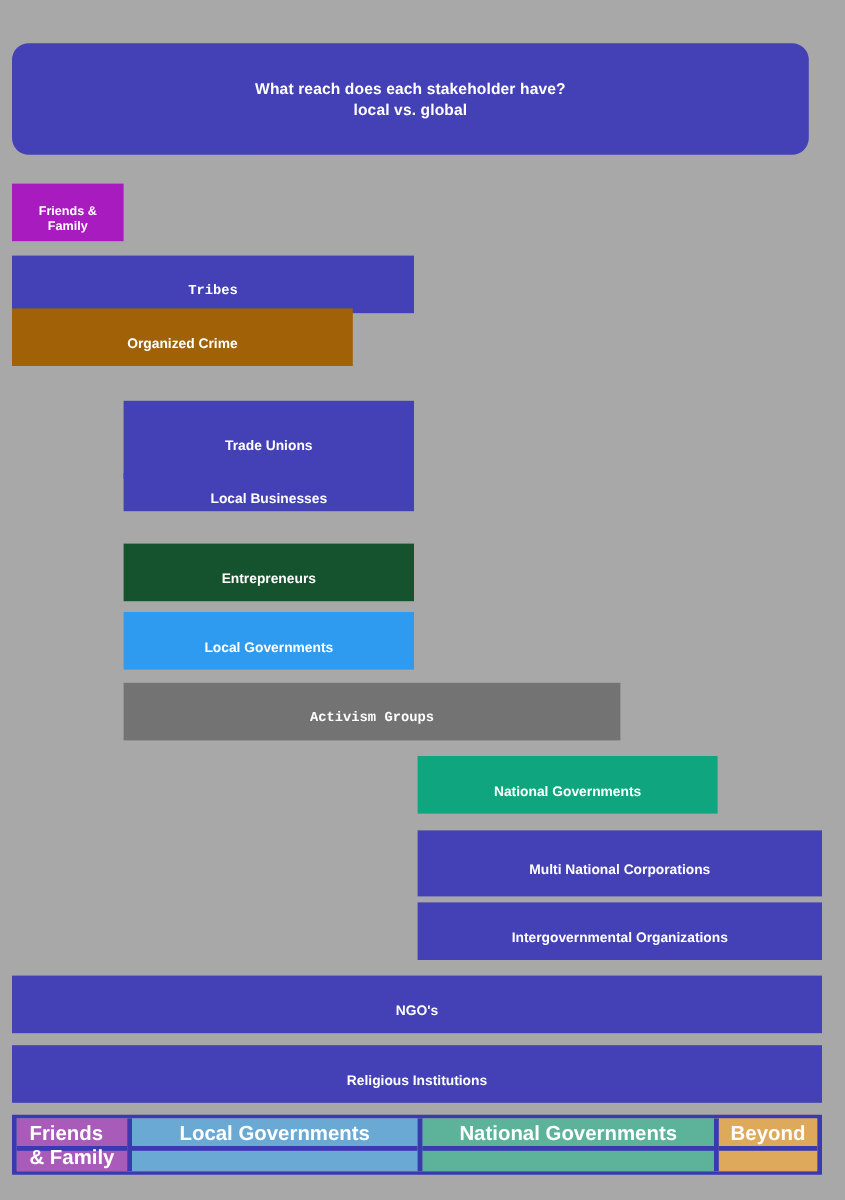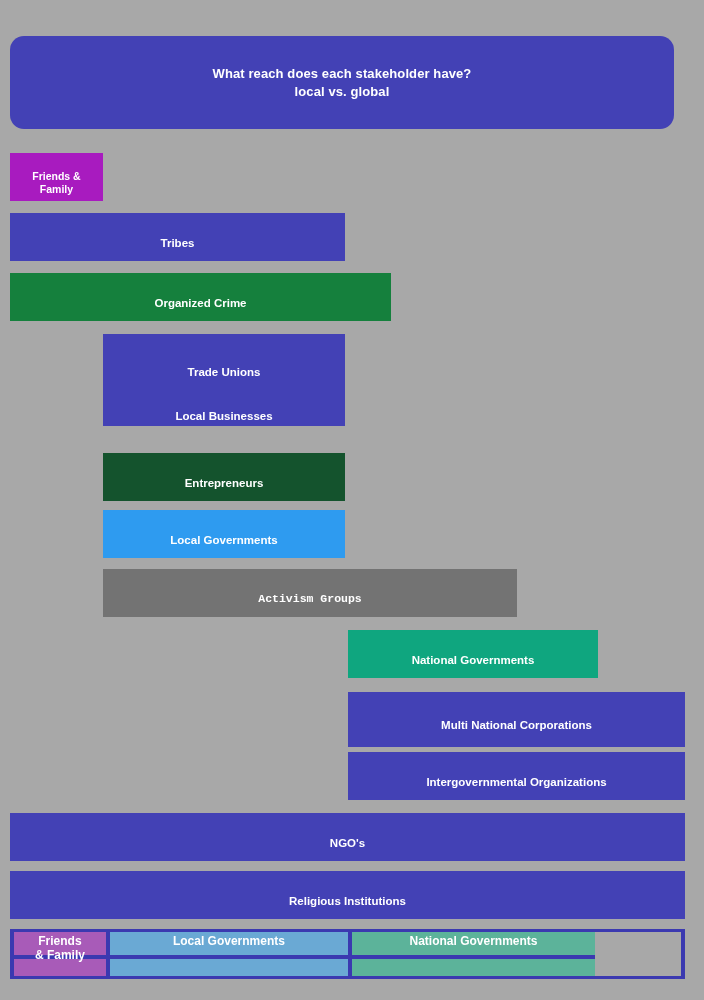--- a/index.html
+++ b/index.html
@@ -99,47 +99,47 @@
     left: 0;
     right: 0;
     top: 23px;
     height: 4px;
     background: #3b39b0;
   }
   .scale-label {
     position: relative;
     z-index: 2;
     color: #ffffff;
-    font-size: 12px;
+    font-size: 17px;
     font-weight: bold;
-    text-align: center;
+    text-align: left;
     line-height: 1.15;
     padding-top: 3px;
     white-space: pre-line;
   }
 </style>
 </head>
 <body>
 
 <div class="canvas">
 
   <div class="title-card">
     <div class="title-text">What reach does each stakeholder have?
 local vs. global</div>
   </div>
 
   <div id="bars-layer">
       <div class="bar" style="left: 10px; width: 93px; top: 153px; height: 48px; background: rgb(168, 27, 191);">
         <div class="bar-label small">Friends &amp;
 Family</div>
       </div>
-      <div class="bar" style="left: 10px; width: 335px; top: 213px; height: 48px; background: rgb(67, 65, 181);">
+      <div class="bar" style="left: 10px; width: 335px; top: 213px; height: 48px; background: rgb(67, 65, 181); font-family: Liberation Mono, monospace;">
         <div class="bar-label">Tribes</div>
       </div>
-      <div class="bar" style="left: 10px; width: 381px; top: 273px; height: 48px; background: #15803d;">
+      <div class="bar" style="left: 10px; width: 284px; top: 257px; height: 48px; background: #a16207;">
         <div class="bar-label">Organized Crime</div>
       </div>
       <div class="bar" style="left: 103px; width: 242px; top: 334px; height: 65px; background: rgb(67, 65, 181);">
         <div class="bar-label">Trade Unions</div>
       </div>
       <div class="bar" style="left: 103px; width: 242px; top: 394px; height: 32px; background: rgb(67, 65, 181);">
         <div class="bar-label">Local Businesses</div>
       </div>
       <div class="bar" style="left: 103px; width: 242px; top: 453px; height: 48px; background: #14532d;">
         <div class="bar-label">Entrepreneurs</div>
@@ -174,15 +174,19 @@
 &amp; Family</div>
       </div>
       <div class="scale-seg" style="background: rgb(106, 169, 212); width: 36.2963%;">
         <div class="seg-rule"></div>
         <div class="scale-label">Local Governments</div>
       </div>
       <div class="scale-seg" style="background: rgb(92, 179, 154); width: 37.037%;">
         <div class="seg-rule"></div>
         <div class="scale-label">National Governments</div>
       </div>
+      <div class="scale-seg" style="background: rgb(223, 169, 92); width: 12.8889%;">
+        <div class="seg-rule"></div>
+        <div class="scale-label">Beyond</div>
+      </div>
     </div>
 
 </div>
 
 </body></html>

